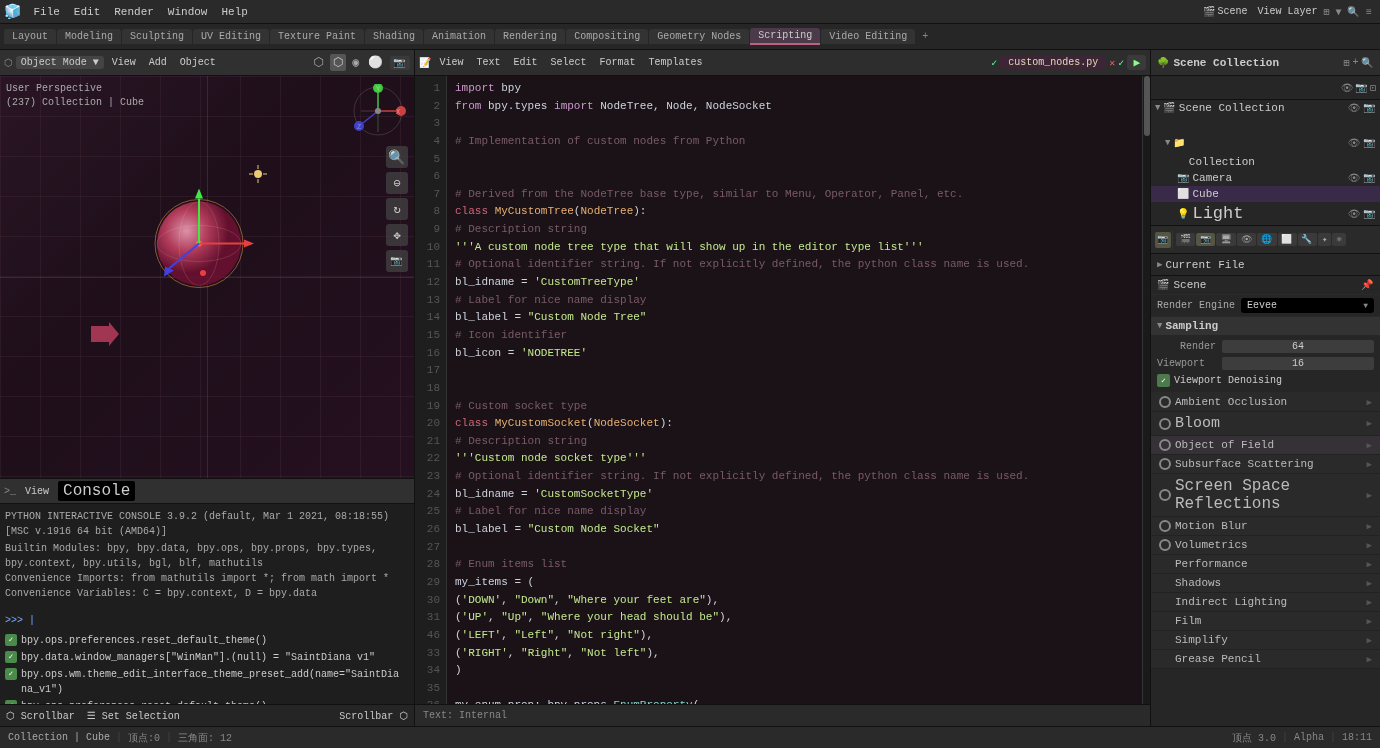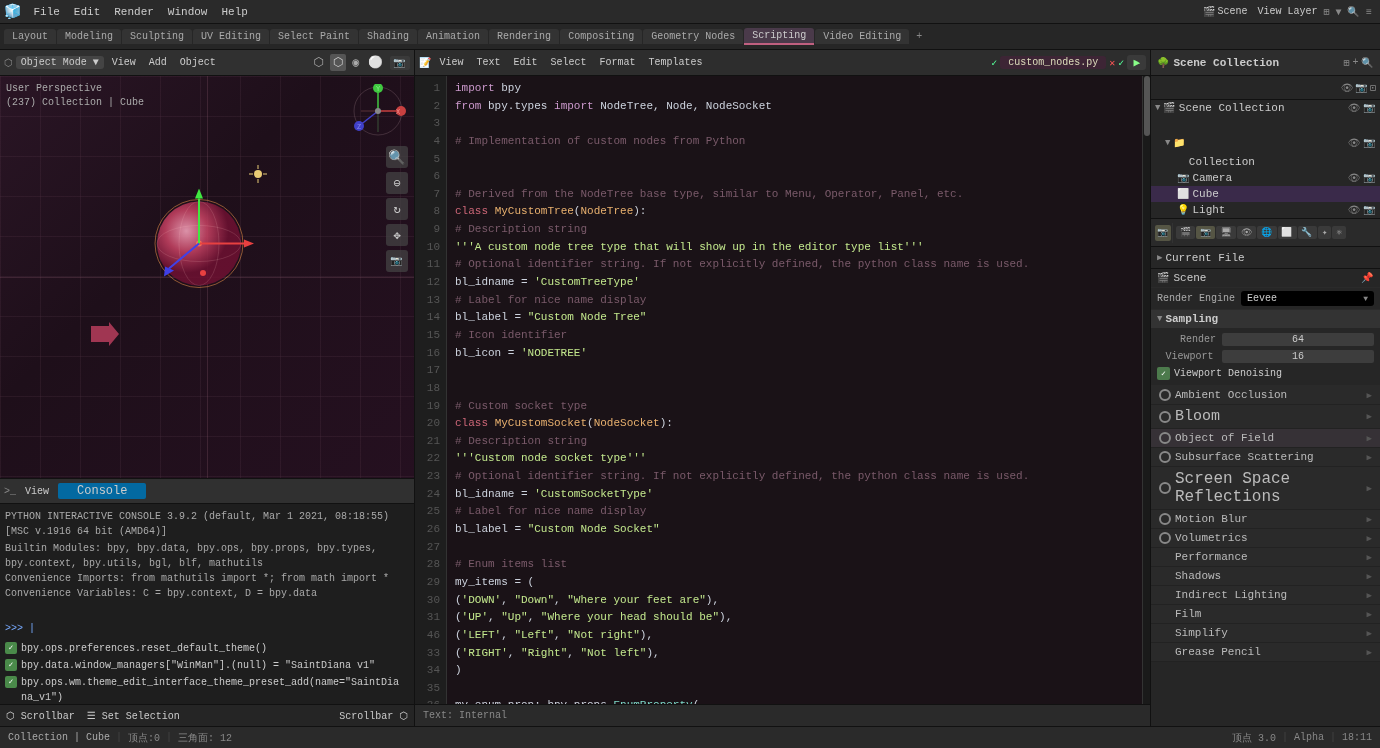--- a/index.html
+++ b/index.html
@@ -27,21 +27,21 @@
   <span style="font-size:10px;color:#ccc;margin-right:8px;">Scene</span>
   <span style="font-size:10px;color:#ccc;margin-right:4px;">View Layer</span>
   <span style="font-size:10px;color:#888;margin-right:4px;">⊞ ▼ 🔍 ≡</span>
 </div>
 
 <div style="display:flex;align-items:center;background:#262626;height:26px;border-bottom:1px solid #111;padding:0 4px;gap:1px;overflow:hidden;">
   <span style="padding:2px 8px;font-size:10px;color:#aaa;cursor:pointer;background:#333;border-radius:3px 3px 0 0;">Layout</span>
   <span style="padding:2px 8px;font-size:10px;color:#aaa;cursor:pointer;background:#333;border-radius:3px 3px 0 0;">Modeling</span>
   <span style="padding:2px 8px;font-size:10px;color:#aaa;cursor:pointer;background:#333;border-radius:3px 3px 0 0;">Sculpting</span>
   <span style="padding:2px 8px;font-size:10px;color:#aaa;cursor:pointer;background:#333;border-radius:3px 3px 0 0;">UV Editing</span>
-  <span style="padding:2px 8px;font-size:10px;color:#aaa;cursor:pointer;background:#333;border-radius:3px 3px 0 0;">Select Paint</span>
+  <span style="padding:2px 8px;font-size:10px;color:#aaa;cursor:pointer;background:#333;border-radius:3px 3px 0 0;">Texture Paint</span>
   <span style="padding:2px 8px;font-size:10px;color:#aaa;cursor:pointer;background:#333;border-radius:3px 3px 0 0;">Shading</span>
   <span style="padding:2px 8px;font-size:10px;color:#aaa;cursor:pointer;background:#333;border-radius:3px 3px 0 0;">Animation</span>
   <span style="padding:2px 8px;font-size:10px;color:#aaa;cursor:pointer;background:#333;border-radius:3px 3px 0 0;">Rendering</span>
   <span style="padding:2px 8px;font-size:10px;color:#aaa;cursor:pointer;background:#333;border-radius:3px 3px 0 0;">Compositing</span>
   <span style="padding:2px 8px;font-size:10px;color:#aaa;cursor:pointer;background:#333;border-radius:3px 3px 0 0;">Geometry Nodes</span>
   <span style="padding:2px 8px;font-size:10px;color:#ccc;cursor:pointer;background:#4a3a4a;border-radius:3px 3px 0 0;border-bottom:2px solid #c06080;">Scripting</span>
   <span style="padding:2px 8px;font-size:10px;color:#aaa;cursor:pointer;background:#333;border-radius:3px 3px 0 0;">Video Editing</span>
   <span style="padding:2px 6px;font-size:10px;color:#888;cursor:pointer;">+</span>
 </div>
 
@@ -149,28 +149,28 @@
           <polygon points="21,78 20,88 30,82" fill="#4040e8"></polygon>
         </svg>
       </div>
 
       <div style="position:absolute;top:49%;left:49%;width:6px;height:6px;background:#e84040;border-radius:50%;transform:translate(-50%,-50%);"></div>
     </div>
 
     <div style="display:flex;align-items:center;background:#303030;height:26px;padding:0 4px;gap:4px;border-bottom:1px solid #111;flex-shrink:0;border-top:1px solid #111;">
       <span style="font-size:10px;color:#888;">&gt;_</span>
       <span style="padding:1px 5px;font-size:10px;color:#ccc;cursor:pointer;">View</span>
-      <span style="padding:1px 19px;font-size:12px;color:#ccc;cursor:pointer;background:#0369a1;border-radius:2px;">Console</span>
+      <span style="padding:1px 5px;font-size:16px;color:#ccc;cursor:pointer;background:#000000;border-radius:2px;">Console</span>
     </div>
 
     <div style="height:200px;background:#1e1e1e;padding:5px;font-size:10px;color:#bbb;overflow:hidden;line-height:1.5;flex-shrink:0;">
       <div style="color:#aaa;font-size:10px;margin-bottom:2px;">PYTHON INTERACTIVE CONSOLE 3.9.2 (default, Mar 1 2021, 08:18:55) [MSC v.1916 64 bit (AMD64)]</div>
       <div style="color:#aaa;font-size:10px;">Builtin Modules:    bpy, bpy.data, bpy.ops, bpy.props, bpy.types, bpy.context, bpy.utils, bgl, blf, mathutils</div>
       <div style="color:#aaa;font-size:10px;">Convenience Imports:   from mathutils import *; from math import *</div>
-      <div style="color:#aaa;font-size:10px;margin-bottom:20px;">Convenience Variables:  C = bpy.context, D = bpy.data</div>
+      <div style="color:#aaa;font-size:10px;margin-bottom:12px;">Convenience Variables:  C = bpy.context, D = bpy.data</div>
       <div style="color:#7af;font-size:10px;margin-bottom:4px;">&gt;&gt;&gt; |</div>
 
       <div style="display:flex;align-items:flex-start;gap:4px;padding:1px 0;">
         <div style="width:12px;height:12px;background:#4a8a4a;border-radius:2px;flex-shrink:0;margin-top:1px;display:flex;align-items:center;justify-content:center;font-size:8px;color:white;">✓</div>
         <div style="font-size:10px;color:#ccc;">bpy.ops.preferences.reset_default_theme()</div>
       </div>
       <div style="display:flex;align-items:flex-start;gap:4px;padding:1px 0;">
         <div style="width:12px;height:12px;background:#4a8a4a;border-radius:2px;flex-shrink:0;margin-top:1px;display:flex;align-items:center;justify-content:center;font-size:8px;color:white;">✓</div>
         <div style="font-size:10px;color:#ccc;">bpy.data.window_managers["WinMan"].(null) = "SaintDiana v1"</div>
       </div>
@@ -349,21 +349,21 @@
       </div>
 
       <div style="display:flex;align-items:center;padding:2px 4px;padding-left:26px;font-size:11px;color:#ccc;cursor:pointer;gap:3px;background:#3a2a4a;">
         <span style="font-size:10px;color:#8cf;">⬜</span>
         <span style="flex:1;font-size:11px;">Cube</span>
 
       </div>
 
       <div style="display:flex;align-items:center;padding:2px 4px;padding-left:26px;font-size:11px;color:#ccc;cursor:pointer;gap:3px;">
         <span style="font-size:10px;color:#ffd;">💡</span>
-        <span style="flex:1;font-size:11px;">Light</span>
+        <span style="flex:1;font-size:17px;">Light</span>
         <span style="font-size:10px;color:#888;cursor:pointer;">👁</span>
         <span style="font-size:10px;color:#888;cursor:pointer;">📷</span>
       </div>
     </div>
 
     <div style="display:flex;align-items:center;background:#2a2a2a;height:28px;border-bottom:1px solid #111;padding:0 2px;gap:1px;">
 
       <div style="display:flex;flex-direction:column;align-items:center;padding:2px 0;width:20px;gap:1px;border-right:1px solid #333;">
         <div style="width:16px;height:16px;background:#554;border-radius:2px;display:flex;align-items:center;justify-content:center;font-size:9px;color:#fc8;cursor:pointer;">📷</div>
       </div>
@@ -409,21 +409,21 @@
         <div style="display:flex;align-items:center;background:#333;padding:3px 6px;cursor:pointer;gap:3px;">
           <span style="font-size:9px;color:#888;">▼</span>
           <span style="font-size:11px;color:#ccc;font-weight:bold;">Sampling</span>
         </div>
         <div style="padding:3px 0;">
           <div style="display:flex;align-items:center;padding:2px 6px;">
             <span style="font-size:10px;color:#999;width:65px;text-align:right;padding-right:6px;">Render</span>
             <div style="flex:1;background:#3d3d3d;border-radius:2px;padding:1px 5px;font-size:10px;color:#ccc;text-align:center;cursor:pointer;">64</div>
           </div>
           <div style="display:flex;align-items:center;padding:2px 6px;">
-            <span style="font-size:10px;color:#999;width:65px;text-align:center;padding-right:0;">Viewport</span>
+            <span style="font-size:10px;color:#999;width:65px;text-align:left;padding-right:0;">Viewport</span>
             <div style="flex:1;background:#3d3d3d;border-radius:2px;padding:1px 5px;font-size:10px;color:#ccc;text-align:center;cursor:pointer;">16</div>
           </div>
           <div style="display:flex;align-items:center;padding:2px 6px;gap:4px;">
             <div style="width:13px;height:13px;background:#4c7a4c;border-radius:2px;display:flex;align-items:center;justify-content:center;font-size:8px;color:white;cursor:pointer;">✓</div>
             <span style="font-size:10px;color:#ccc;">Viewport Denoising</span>
           </div>
         </div>
       </div>
 
       <div style="display:flex;align-items:center;padding:3px 8px;background:#2a2a2a;cursor:pointer;border-bottom:1px solid #222;gap:4px;">

